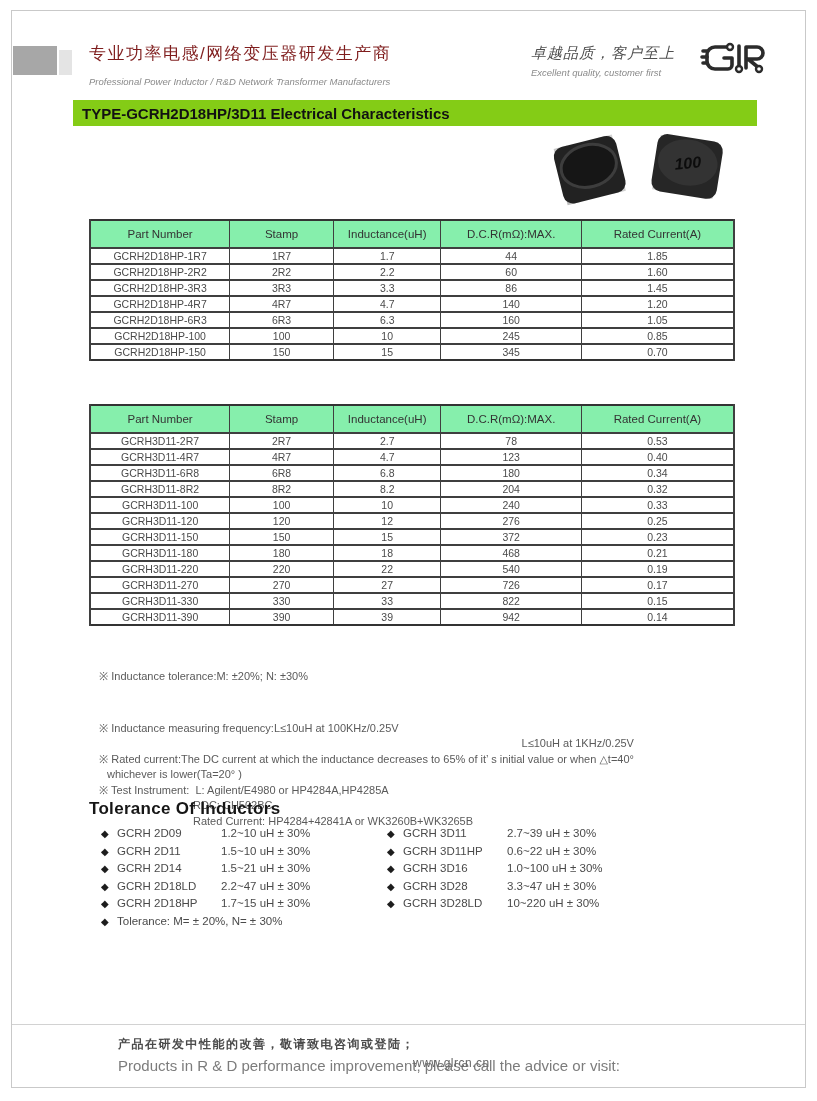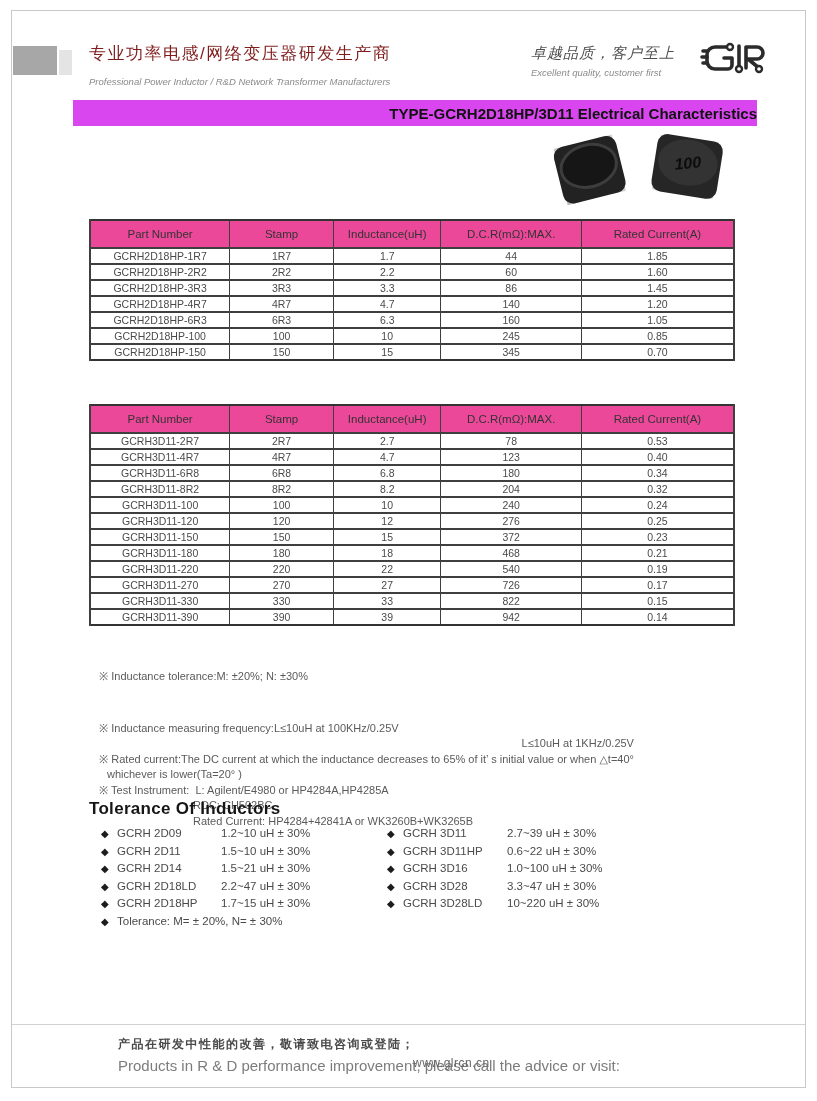--- a/index.html
+++ b/index.html
@@ -11,31 +11,31 @@
   .sq-light { position:absolute; left:47px; top:39px; width:13px; height:25px; background:#e4e4e4; }
   .brand { position:absolute; left:77px; top:31px; }
   .brand-zh { font-size:17px; color:#7f1d1d; letter-spacing:1.5px; }
   .brand-en { font-size:9.5px; font-style:italic; color:#8a8a8a; margin-top:11px; }
   .slogan { position:absolute; left:519px; top:33px; }
   .slogan-zh { font-size:15px; font-style:italic; color:#4f4f4f; letter-spacing:1px; }
   .slogan-en { font-size:9.5px; font-style:italic; color:#8a8a8a; margin-top:4px; }
   .logo { position:absolute; left:687px; top:24px; }
 
   
-  .title-bar { position:absolute; left:61px; top:89px; width:684px; height:26px; background:#d946ef; display:flex; align-items:center;justify-content:flex-end; }
+  .title-bar { position:absolute; left:61px; top:89px; width:684px; height:26px; background:#84cc16; display:flex; align-items:center; }
   .title-bar span { font-size:15px; font-weight:bold; color:#121212; padding-left:9px; }
 
   
   .photos { position:absolute; left:532px; top:118px; width:190px; height:84px; }
 
   
   .dtable { position:absolute; left:77px; width:646px; border-collapse:collapse; table-layout:fixed; }
   .t1 { top:208px; }
   .t2 { top:393px; }
-  .dtable th { background:#ec4899; font-weight:normal; font-size:11.5px; color:#333;
+  .dtable th { background:#86efac; font-weight:normal; font-size:11.5px; color:#333;
                height:28px; border:1px solid #3f3f3f; border-bottom-width:2px; }
   .dtable td { font-size:10.5px; color:#4a4a4a; text-align:center; height:16px;
                border:1px solid #3f3f3f; border-top-width:2px; padding:0; }
   .dtable { border:2px solid #333; }
   .dtable th:first-child, .dtable td:first-child { border-left-width:2px; }
   .dtable th:last-child,  .dtable td:last-child  { border-right-width:2px; }
   .dtable th, .dtable td { text-align:center; }
 
   
   .notes { position:absolute; left:87px; top:658px; font-size:11px; color:#5a5a5a; }
@@ -234,21 +234,21 @@
           <td>8R2</td>
           <td>8.2</td>
           <td>204</td>
           <td>0.32</td>
         </tr>
         <tr>
           <td>GCRH3D11-100</td>
           <td>100</td>
           <td>10</td>
           <td>240</td>
-          <td>0.24</td>
+          <td>0.33</td>
         </tr>
         <tr>
           <td>GCRH3D11-120</td>
           <td>120</td>
           <td>12</td>
           <td>276</td>
           <td>0.25</td>
         </tr>
         <tr>
           <td>GCRH3D11-150</td>

